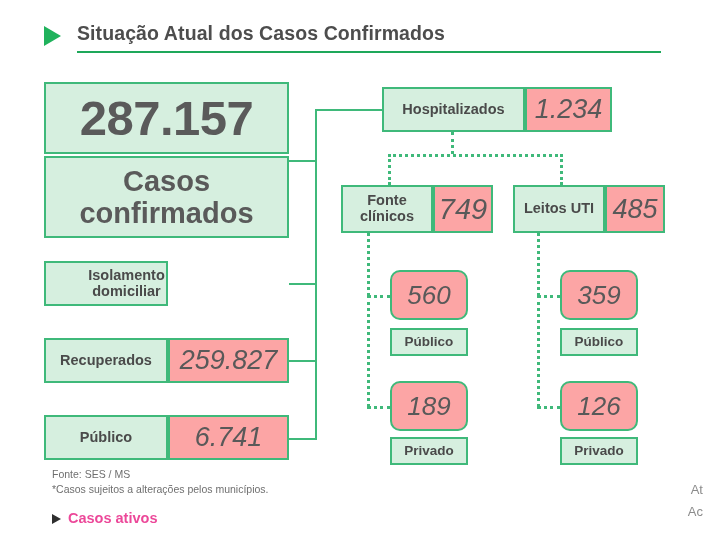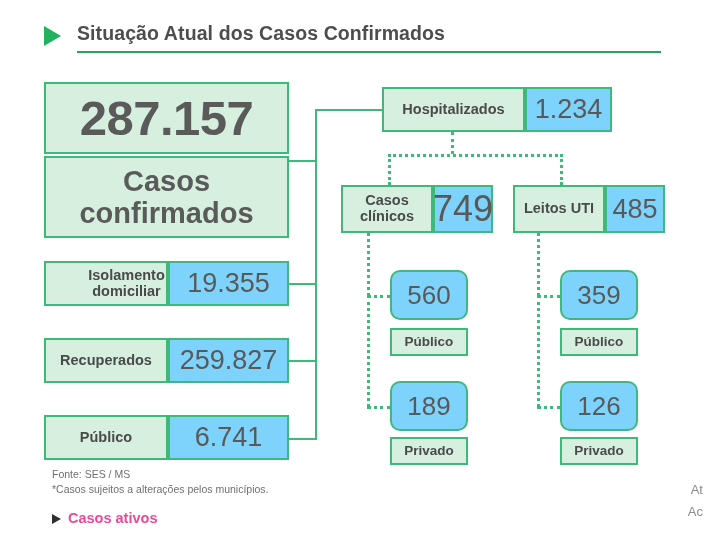--- a/index.html
+++ b/index.html
@@ -57,21 +57,22 @@
     border: 2px solid #3fb97a;
     display: flex;
     align-items: center;
     justify-content: center;
     text-align: center;
   }
   .fill {
     background: #d6efdf;
   }
   .white {
-    background: #7dd3fc;
+    background: #fca5a5;
+    font-style: italic;
   }
   .lbl {
     color: #4a4a4a;
     font-weight: bold;
     line-height: 1.08;
   }
   .val {
     color: #595959;
     font-weight: normal;
   }
@@ -113,21 +114,21 @@
   
   #hosp-lbl { left: 382px; top: 87px; width: 143px; height: 45px; }
   #hosp-lbl .lbl { font-size: 14.5px; }
   #hosp-val { left: 525px; top: 87px; width: 87px; height: 45px; }
   #hosp-val .val { font-size: 27px; }
 
   
   #lc-lbl { left: 341px; top: 185px; width: 92px; height: 48px; }
   #lc-lbl .lbl { font-size: 14.5px; }
   #lc-val { left: 433px; top: 185px; width: 60px; height: 48px; }
-  #lc-val .val { font-size: 36px; }
+  #lc-val .val { font-size: 29px; }
 
   
   #uti-lbl { left: 513px; top: 185px; width: 92px; height: 48px; }
   #uti-lbl .lbl { font-size: 14.5px; }
   #uti-val { left: 605px; top: 185px; width: 60px; height: 48px; }
   #uti-val .val { font-size: 27px; }
 
   
   .sub-val { height: 50px; width: 78px; border-radius: 10px; }
   .sub-val .val { font-size: 26px; }
@@ -254,23 +255,20 @@
   <div class="box fill" id="big-number">
     <span class="val">287.157</span>
   </div>
   <div class="box fill" id="big-label">
     <span class="lbl">Casos confirmados</span>
   </div>
 
   <div class="box fill" id="iso-lbl">
     <span class="lbl row-lbl">Isolamento domiciliar</span>
   </div>
-  <div class="box white" id="iso-val">
-    <span class="val row-val">19.355</span>
-  </div>
 
   <div class="box fill" id="rec-lbl">
     <span class="lbl row-lbl">Recuperados</span>
   </div>
   <div class="box white" id="rec-val">
     <span class="val row-val">259.827</span>
   </div>
 
   <div class="box fill" id="obi-lbl">
     <span class="lbl row-lbl">Público</span>
@@ -280,21 +278,21 @@
   </div>
 
   <div class="box fill" id="hosp-lbl">
     <span class="lbl">Hospitalizados</span>
   </div>
   <div class="box white" id="hosp-val">
     <span class="val">1.234</span>
   </div>
 
   <div class="box fill" id="lc-lbl">
-    <span class="lbl">Casos clínicos</span>
+    <span class="lbl">Fonte clínicos</span>
   </div>
   <div class="box white" id="lc-val">
     <span class="val">749</span>
   </div>
   <div class="box white sub-val" id="lc-pub-val">
     <span class="val">560</span>
   </div>
   <div class="box fill sub-lbl" id="lc-pub-lbl">
     <span class="lbl">Público</span>
   </div>

